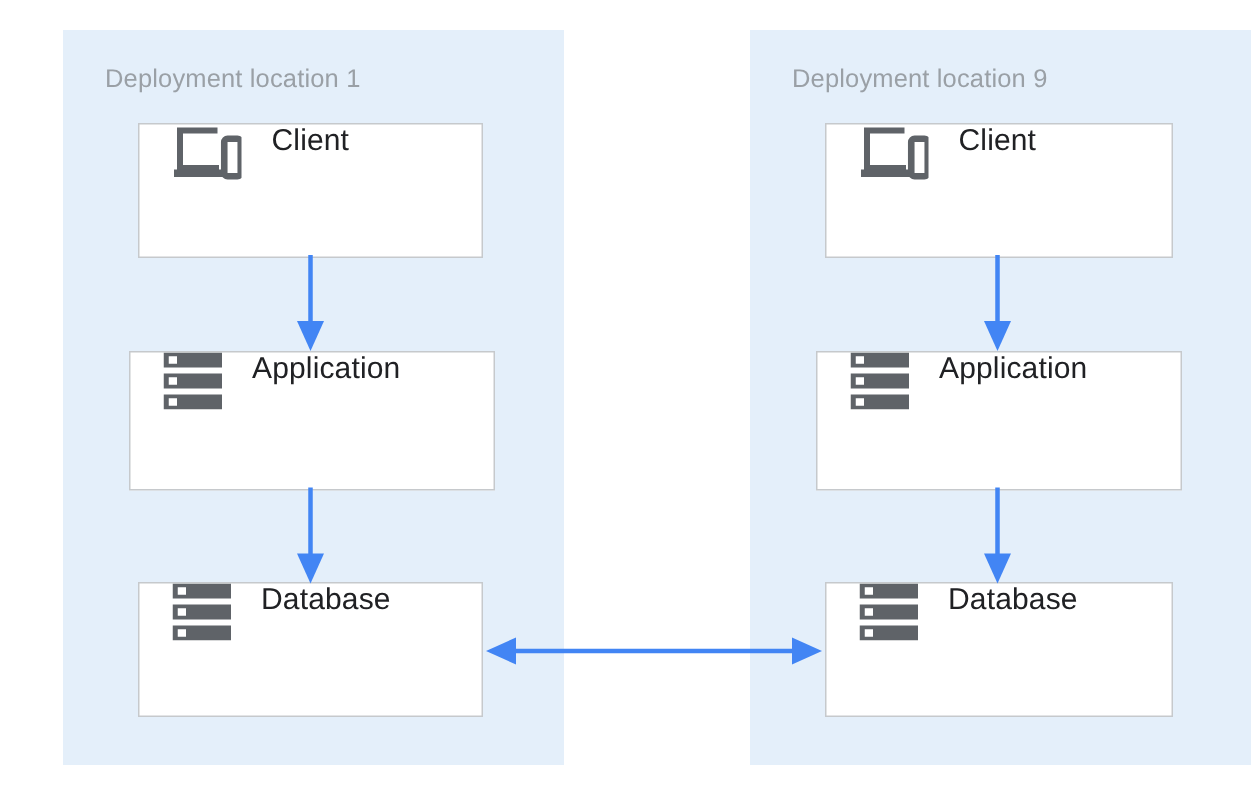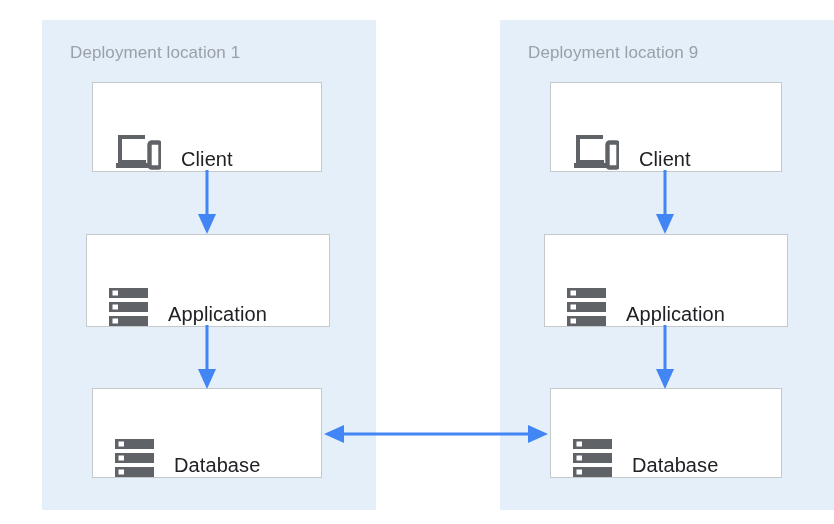--- a/index.html
+++ b/index.html
@@ -44,21 +44,21 @@
     letter-spacing: 0.1px;
   }
 
   
   .node {
     position: absolute;
     background: #ffffff;
     border: 1px solid #C6C9CC;
     box-sizing: border-box;
     display: flex;
-    align-items: flex-end;
+    align-items: flex-start;
     padding-left: 22px;
   }
   .node-label {
     font-size: 20px;
     color: #202124;
     white-space: nowrap;
     letter-spacing: 0.1px;
   }
   .node-icon {
     flex: 0 0 auto;

